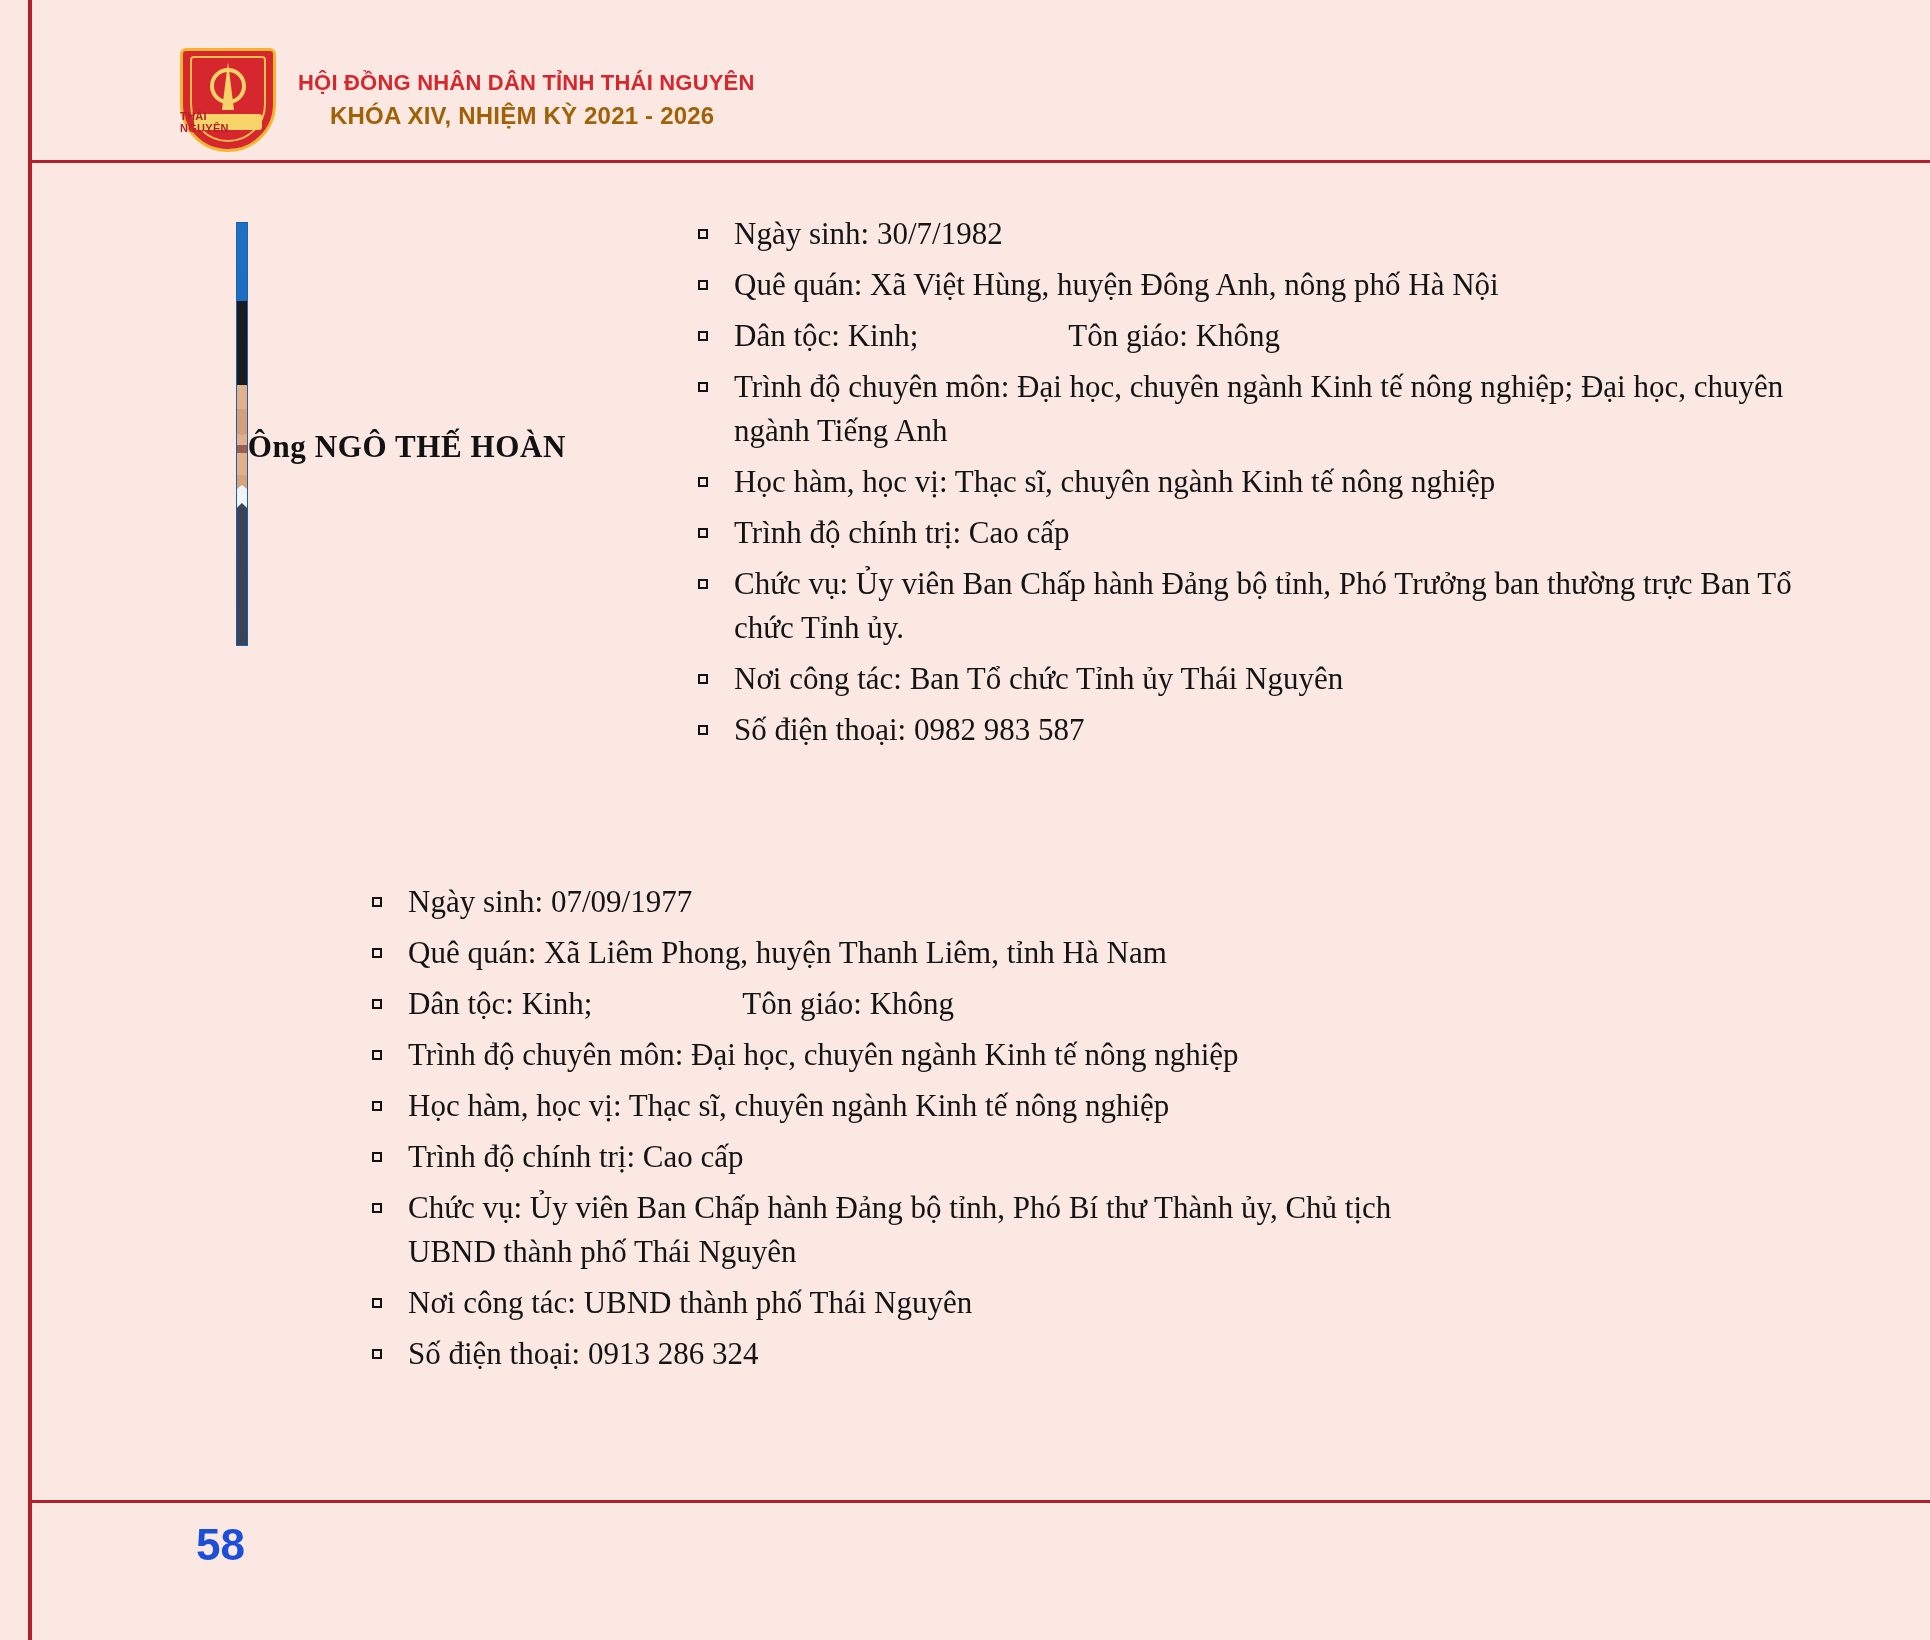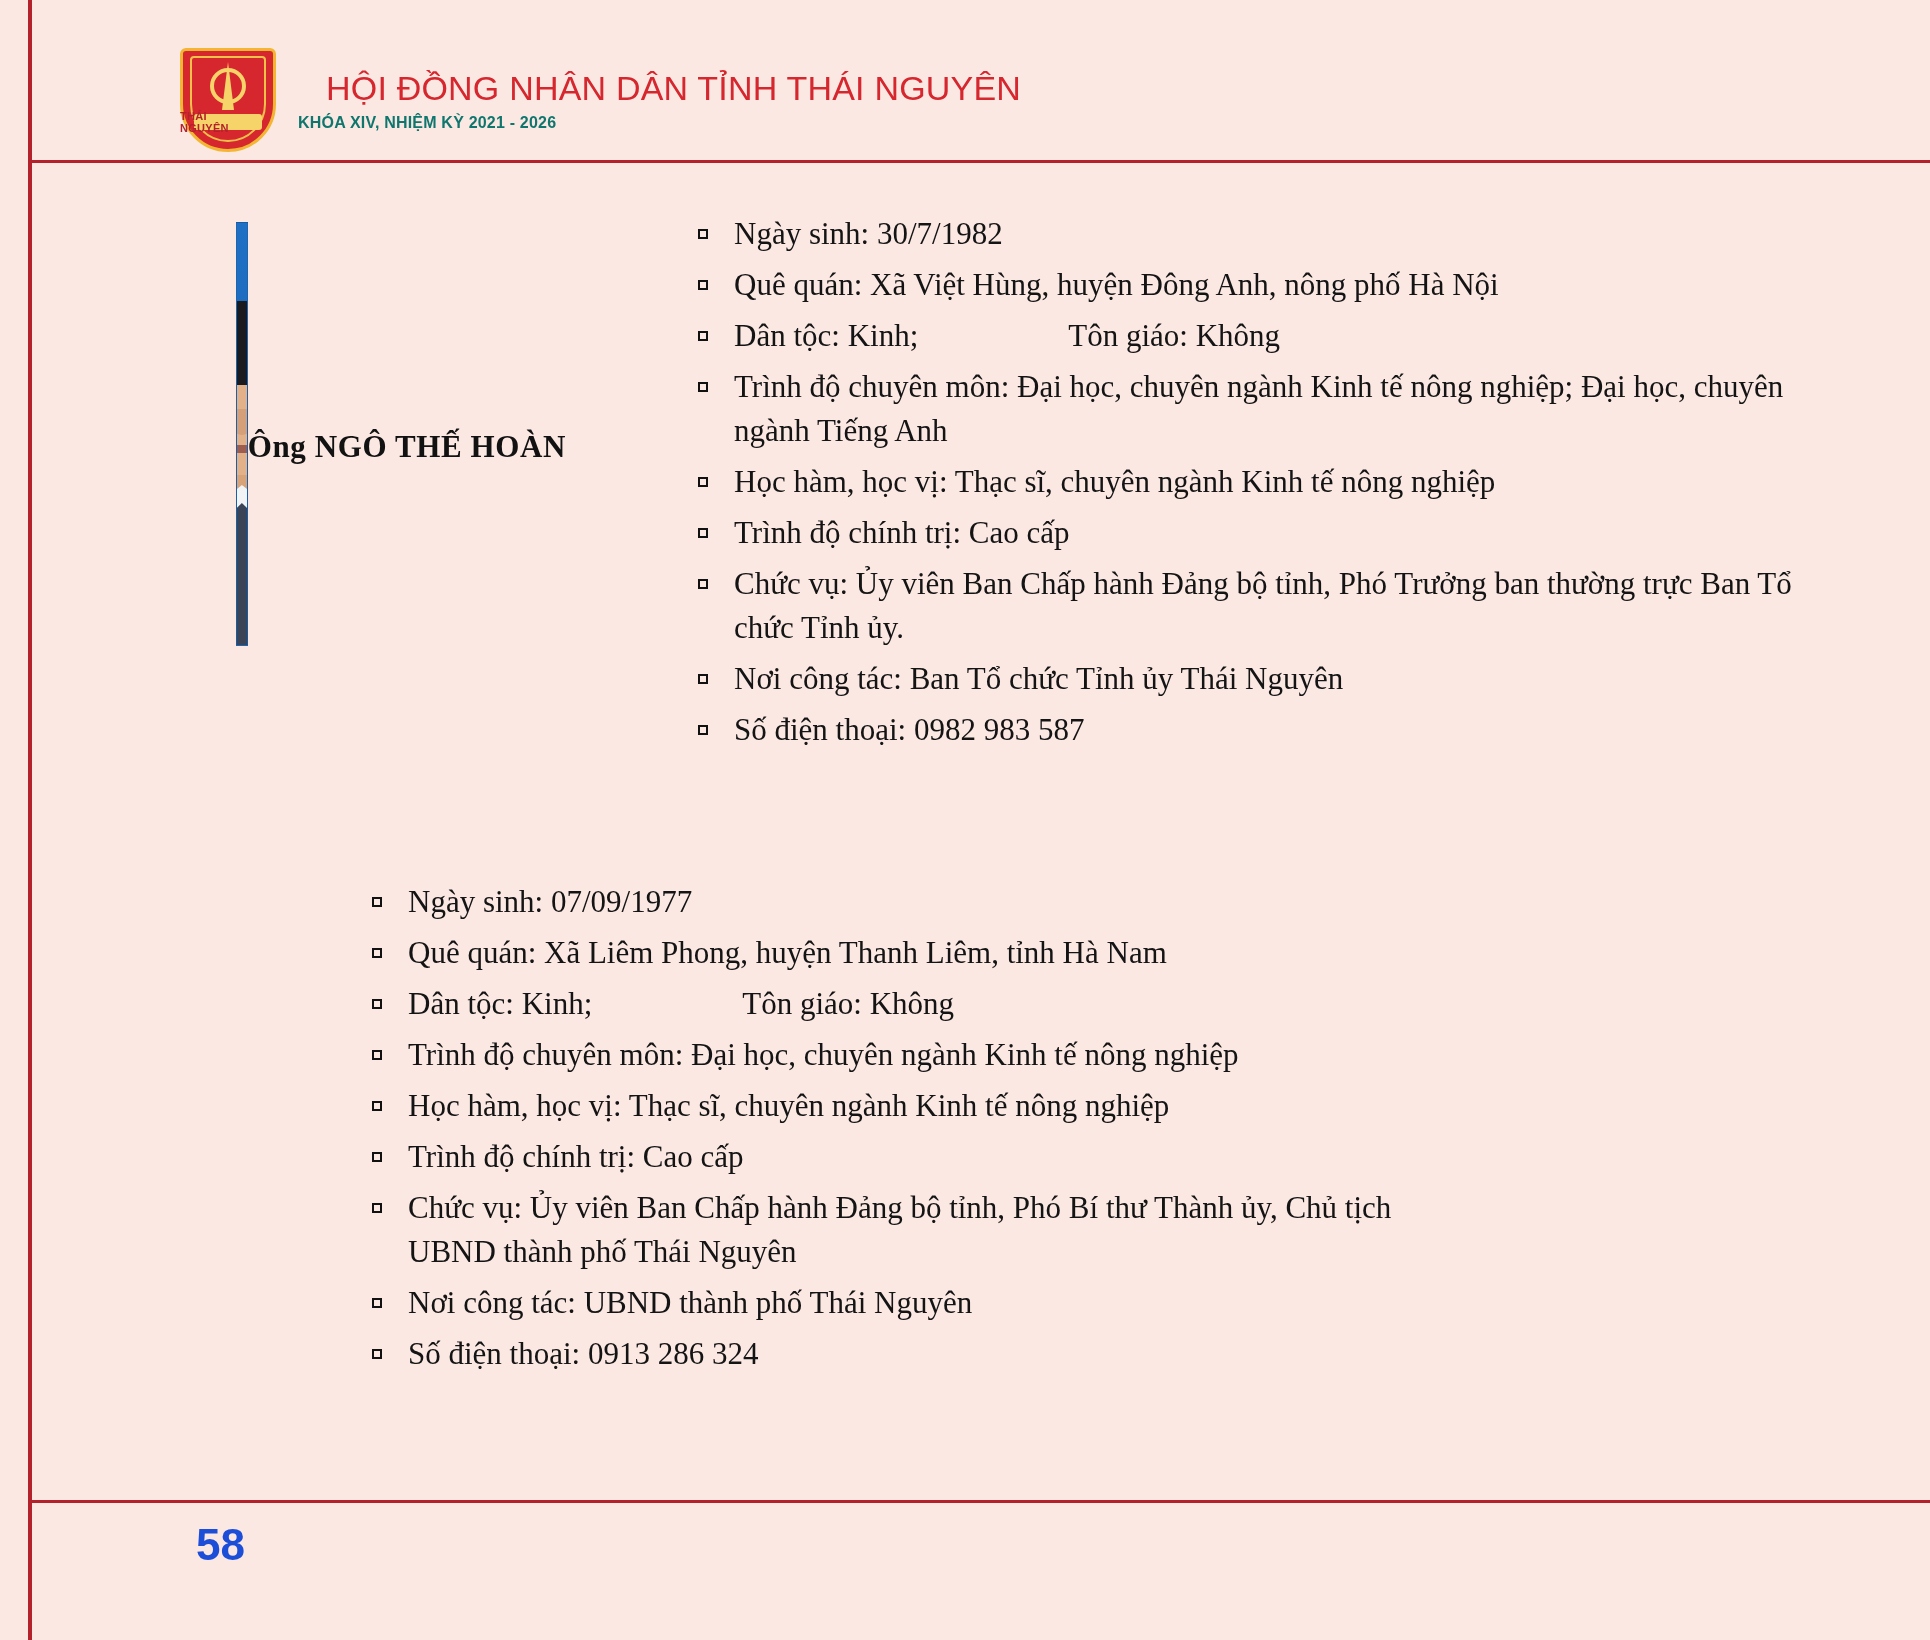--- a/index.html
+++ b/index.html
@@ -113,32 +113,32 @@
     font-weight: bold;
     color: #b3212b;
     letter-spacing: .3px;
     display: flex;
     align-items: center;
     justify-content: center;
   }
   .header-text { display: flex; flex-direction: column; gap: 6px; }
   .header-line1 {
     font-family: "Liberation Sans", sans-serif;
-    font-size: 34px;
-    font-weight: normal;
+    font-size: 22px;
+    font-weight: bold;
     color: #d6272e;
     letter-spacing: .2px;
-    margin-left: 28px;
   }
   .header-line2 {
     font-family: "Liberation Sans", sans-serif;
-    font-size: 16px;
-    font-weight: bold;
-    color: #0f766e;
+    font-size: 24px;
+    font-weight: bold;
+    color: #a16207;
     letter-spacing: .2px;
+    margin-left: 32px;
   }
 
   
   .entry {
     position: absolute;
     display: flex;
     align-items: flex-start;
   }
   .entry-1 { left: 236px; top: 222px; }
   .entry-2 { left: 258px; top: 890px; }

